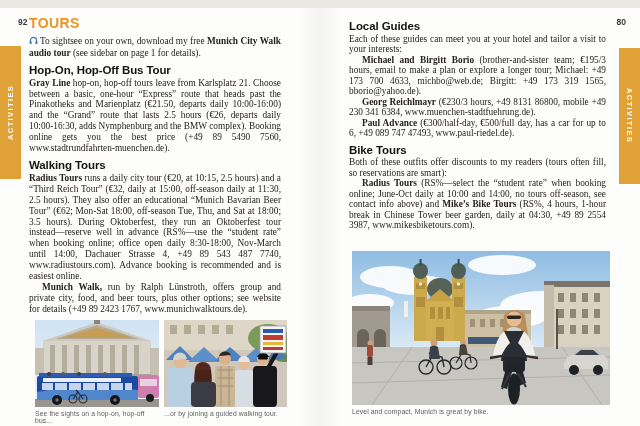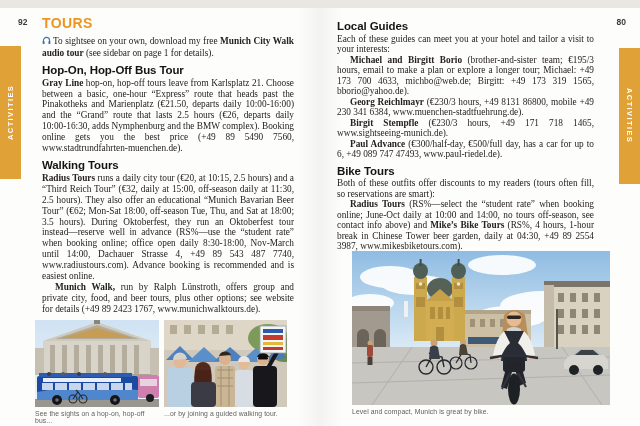--- a/index.html
+++ b/index.html
@@ -12,22 +12,22 @@
        font-family:"Liberation Sans",sans-serif;font-weight:bold;font-size:7.5px;
        letter-spacing:1.4px;display:flex;align-items:center;justify-content:center;}
   .tab-left{left:0;top:38px;height:133px;writing-mode:vertical-rl;transform:rotate(180deg);}
   .tab-right{right:0;top:40px;height:136px;writing-mode:vertical-rl;}
   
   .pagenum{position:absolute;top:9px;font-family:"Liberation Sans",sans-serif;
            font-weight:bold;font-size:8.5px;color:#3a3a3a;}
   .pn-left{left:18px;} .pn-right{right:14px;}
   
   .col{position:absolute;text-align:justify;font-size:9.3px;line-height:10.9px;}
-  .col-left{left:42px;top:10px;width:252px;}
-  .col-right{left:337px;top:13px;width:257px;line-height:10.5px;}
+  .col-left{left:29px;top:10px;width:252px;}
+  .col-right{left:349px;top:13px;width:257px;line-height:10.5px;}
   h1{font-family:"Liberation Sans",sans-serif;font-size:14px;color:#ED9520;
      margin:0 0 7px 0;letter-spacing:.4px;}
   h2{font-family:"Liberation Sans",sans-serif;font-size:11.5px;color:#141414;
      margin:6px 0 2px 0;letter-spacing:-0.1px;}
   p{margin:0;}
   .indent{text-indent:13px;}
   b{font-weight:bold;}
   .hp-icon{display:inline-block;vertical-align:-1px;margin-right:2px;}
   
   .photos-left{position:absolute;left:35px;top:312px;width:252px;display:flex;gap:5px;}
@@ -196,21 +196,20 @@
       </svg>
       <figcaption>...or by joining a guided walking tour.</figcaption>
     </figure>
   </div>
 
   <div class="col col-right">
     <h2 style="margin-top:0">Local Guides</h2>
     <p>Each of these guides can meet you at your hotel and tailor a visit to your interests:</p>
     <p class="indent"><b>Michael and Birgitt Borio</b><span> (brother-and-sister team; €195/3 hours, email to make a plan or explore a longer tour; Michael: +49 173 700 4633, michbo@web.de; Birgitt: +49 173 319 1565, bborio@yahoo.de).</span></p>
     <p class="indent"><b>Georg Reichlmayr</b><span> (€230/3 hours, +49 8131 86800, mobile +49 230 341 6384, www.muenchen-stadtfuehrung.de).</span></p>
-    <p class="indent"><b>Birgit Stempfle</b><span> (€230/3 hours, +49 171 718 1465, www.sightseeing-munich.de).</span></p>
     <p class="indent"><b>Paul Advance</b><span> (€300/half-day, €500/full day, has a car for up to 6, +49 089 747 47493, www.paul-riedel.de).</span></p>
 
     <h2>Bike Tours</h2>
     <p>Both of these outfits offer discounts to my readers (tours often fill, so reservations are smart):</p>
     <p class="indent"><b>Radius Tours</b><span> (RS%—select the “student rate” when booking online; June-Oct daily at 10:00 and 14:00, no tours off-season, see contact info above) and </span><b>Mike’s Bike Tours</b><span> (RS%, 4 hours, 1-hour break in Chinese Tower beer garden, daily at 04:30, +49 89 2554 3987, www.mikesbiketours.com).</span></p>
   </div>
 
   <figure class="photo-right">
     <svg class="ph" width="258" height="154" viewBox="0 0 258 154">
       <defs>

